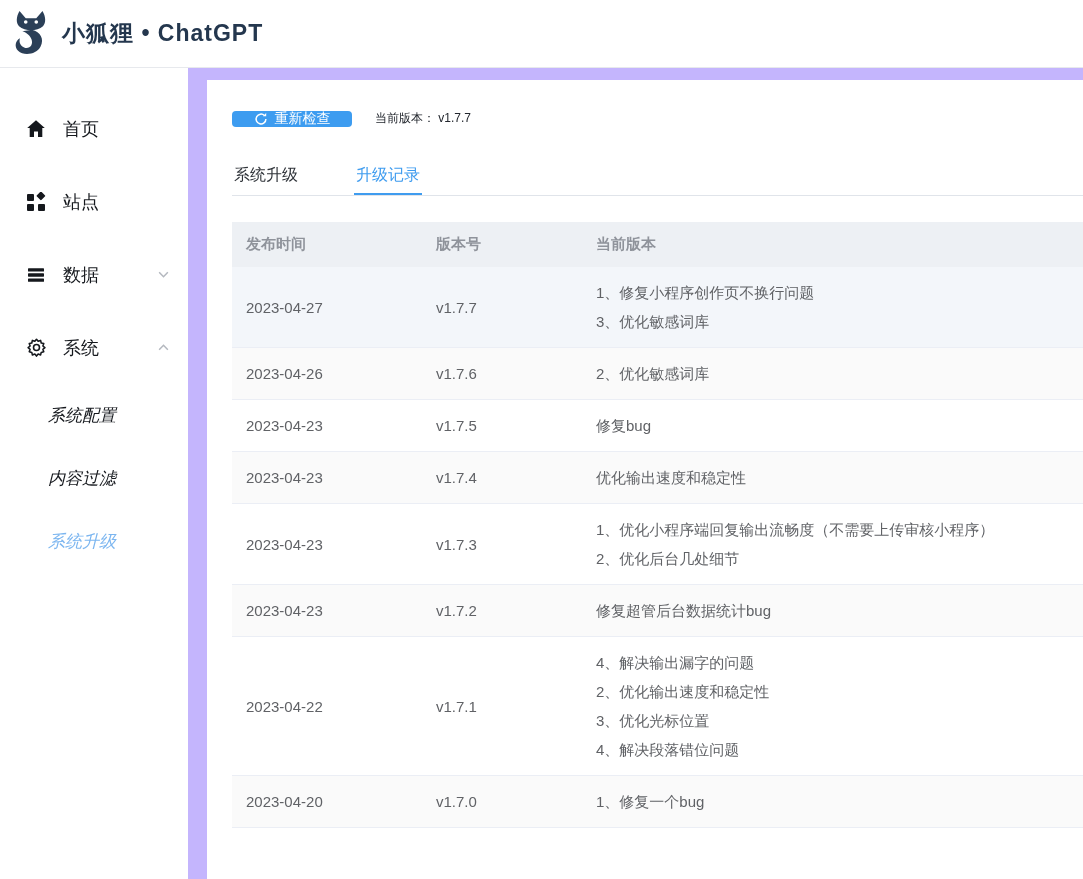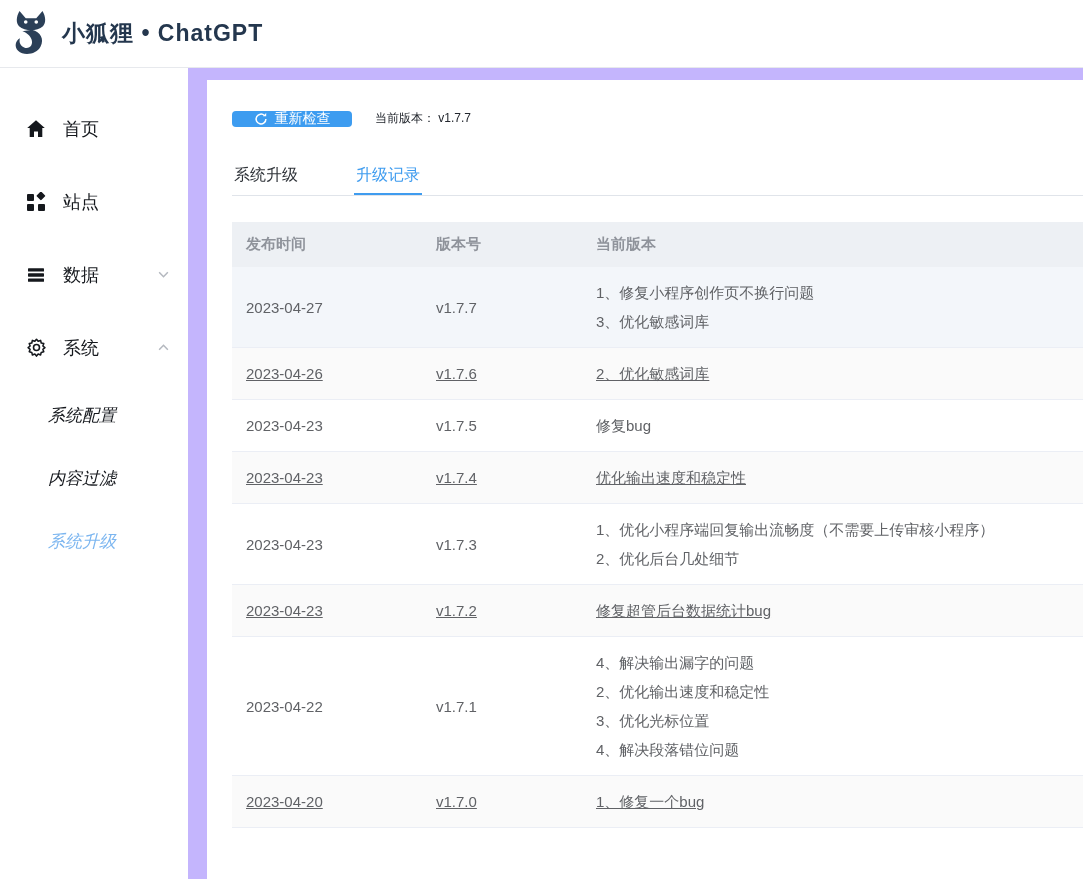--- a/index.html
+++ b/index.html
@@ -37,21 +37,21 @@
   .tab { padding:0 2px; margin-right:54px; font-size:16px; color:#2f3339; line-height:39px;
     cursor:pointer; border-bottom:2px solid transparent; }
   .tab.active { color:#3f9cef; border-bottom-color:#3f9cef; }
 
   
   .table { margin-top:26px; width:100%; font-size:15px; color:#606266; }
   .thead { display:flex; background:#edf0f4; height:45px; align-items:center;
     color:#8f939b; font-weight:bold; }
   .tr { display:flex; border-bottom:1px solid #ebeef5; padding:11px 0; align-items:center; }
   .tr.hovered { background:#f3f6fa; }
-  .tr.stripe { background:#fafafa;text-decoration:underline; }
+  .tr.stripe { background:#fafafa; }
   .col-date { width:190px; padding-left:14px; flex:none; }
   .col-ver  { width:160px; padding-left:14px; flex:none; }
   .col-content { flex:1; padding-left:14px; }
   .line { line-height:29px; }
 </style>
 </head>
 <body>
 
 <div class="topbar">
   <div class="logo-wrap">

